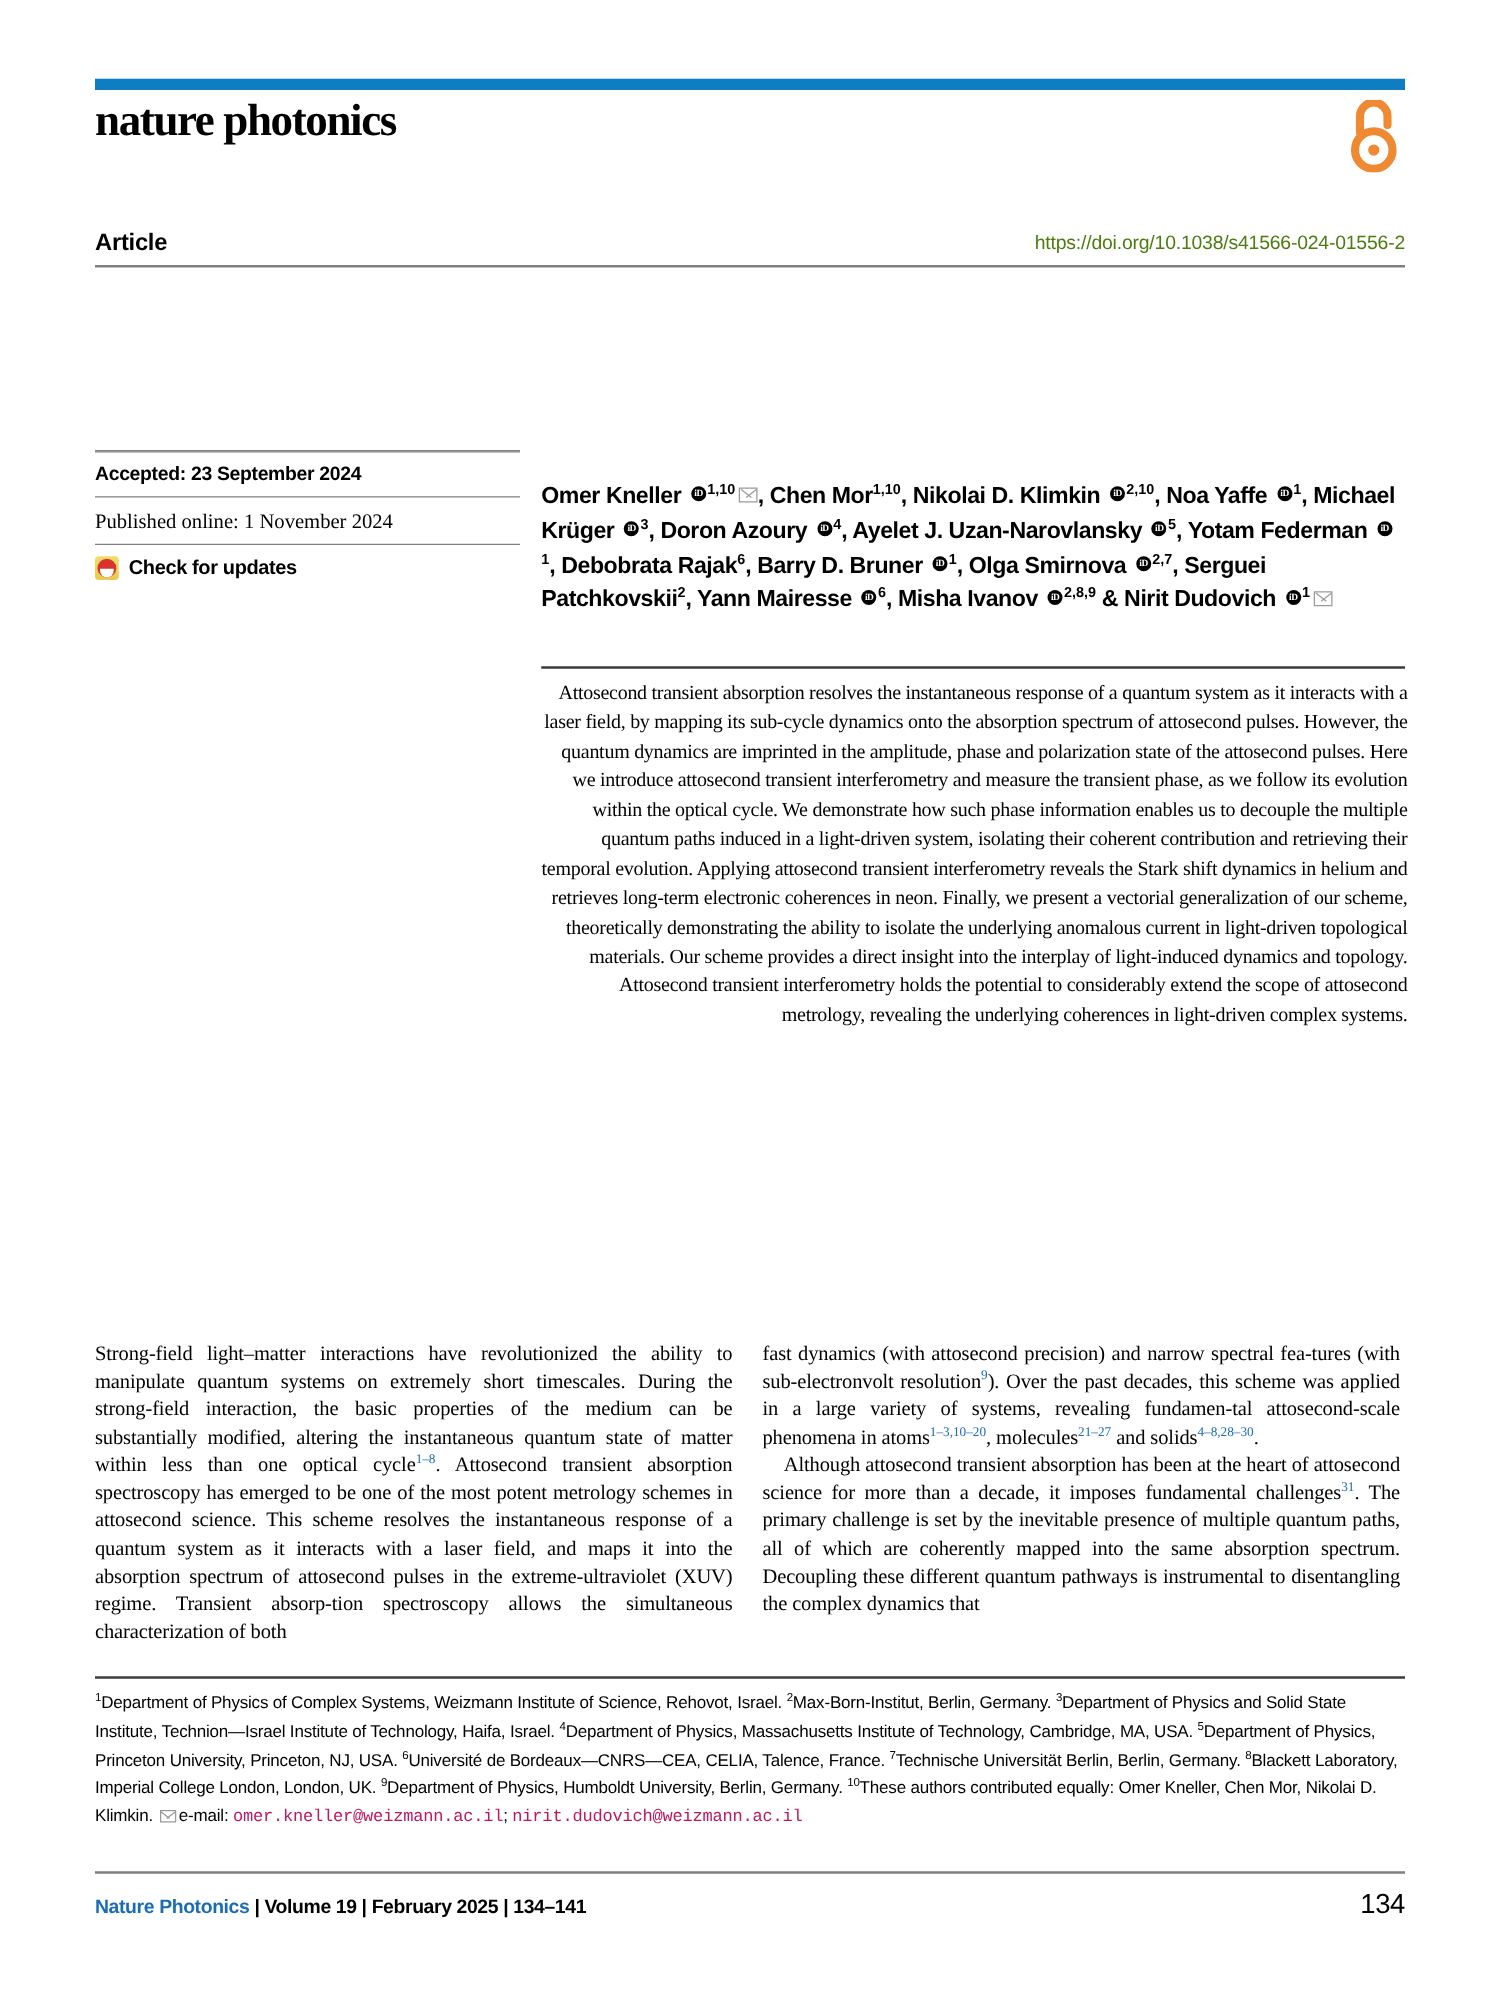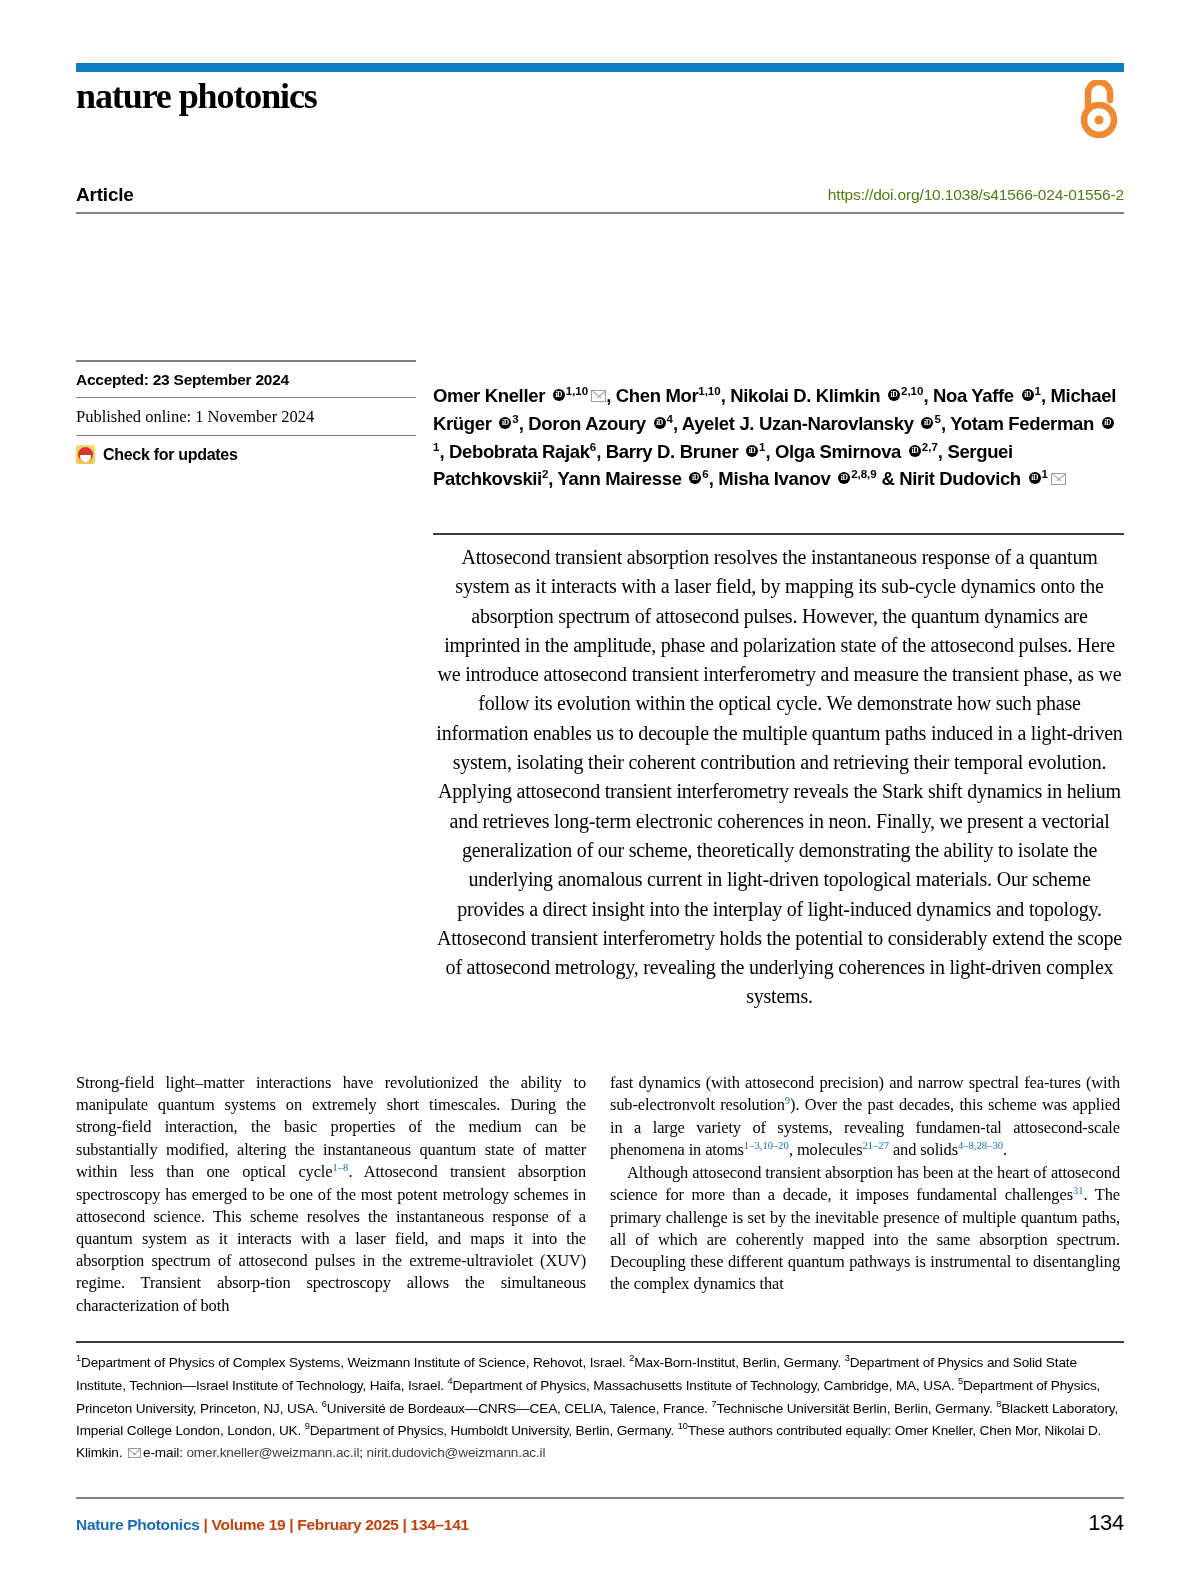--- a/index.html
+++ b/index.html
@@ -180,24 +180,24 @@
 
   
   .abstract-rule {
     position: absolute; left: 357px; top: 533px;
     width: 691px; height: 2px; background: #3c3c3c;
   }
   .abstract {
     position: absolute; left: 357px; top: 543px;
     width: 693px;
     font-family: "Liberation Serif", serif;
-    font-size: 20px;
+    font-size: 16px;
     line-height: 1.465;
     letter-spacing: -0.22px;
-    text-align: center;
+    text-align: right;
   }
 
   
   .body-cols {
     position: absolute; left: 0; top: 1072px;
     width: 1048px;
     display: flex;
     gap: 24px;
   }
   .col {
@@ -229,22 +229,23 @@
     font-size: 13.6px;
     line-height: 1.64;
     letter-spacing: -0.15px;
     text-align: left;
   }
   .affiliations sup {
     font-size: 9.2px;
     vertical-align: super;
   }
   .affiliations a, .mail-link {
-    color: #404040;
+    color: #be185d;
     text-decoration: none;
+    font-family: Liberation Mono, monospace;
   }
   .env-small {
     display: inline-block;
     width: 11px; height: 8.5px;
     border: 1.2px solid #9a9a9a;
     position: relative;
     margin: 0 2px 0 2px;
     vertical-align: -1px;
   }
   .env-small::before, .env-small::after {
@@ -270,21 +271,21 @@
   .footer {
     position: absolute; left: 0; top: 1510px;
     width: 1048px;
     display: flex;
     justify-content: space-between;
     align-items: baseline;
     font-size: 15.5px;
     letter-spacing: -0.3px;
   }
   .footer-journal { color: #1a6cb5; font-weight: bold; }
-  .footer-meta { color: #c2410c; font-weight: bold; }
+  .footer-meta { color: #000000; font-weight: bold; }
   .footer-page { font-size: 22px; font-weight: normal; }
 </style>
 </head>
 <body>
 
 <div class="page">
 
   <div class="top-rule"></div>
 
   <div class="masthead">nature photonics</div>

